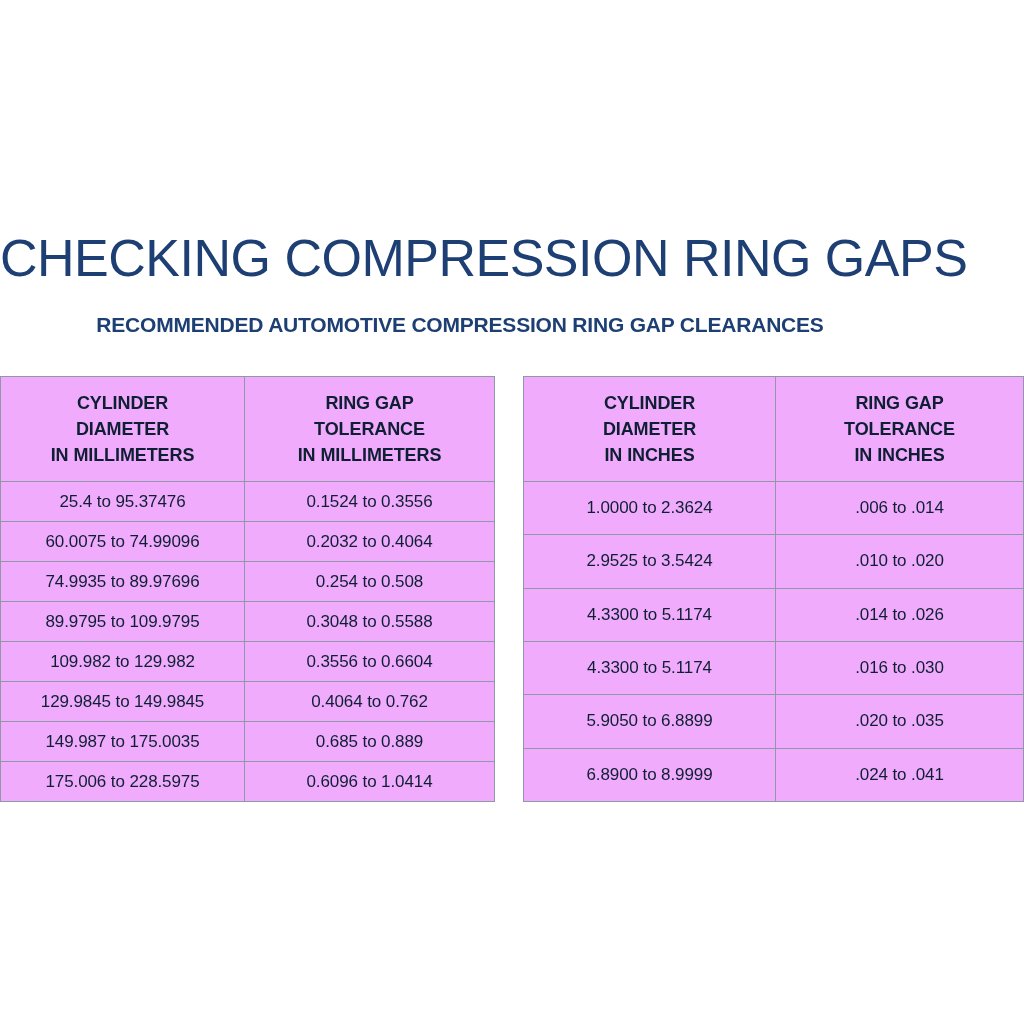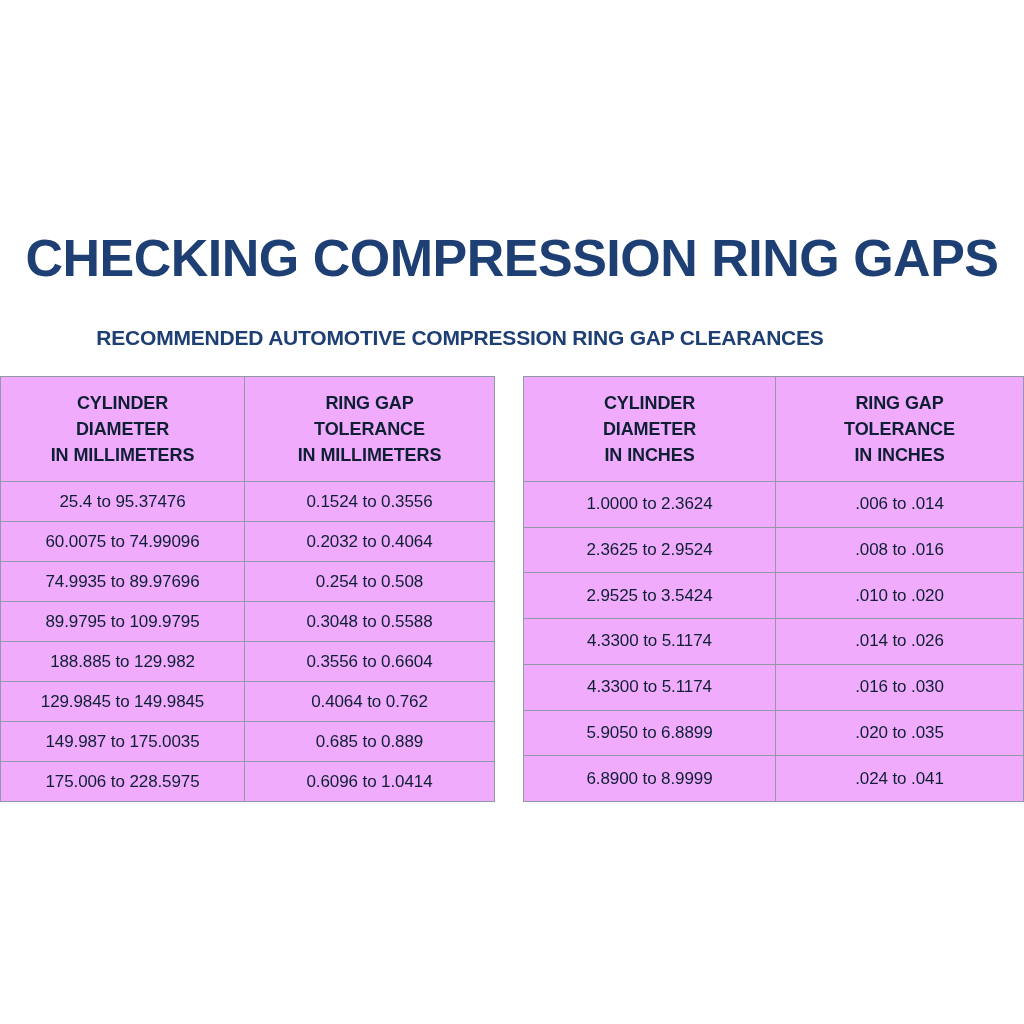--- a/index.html
+++ b/index.html
@@ -18,30 +18,29 @@
     position: relative;
     width: 1024px;
     height: 1024px;
     box-sizing: border-box;
   }
   .title {
     position: absolute;
     top: 196px;
     left: 0;
     width: 1024px;
-    text-align: center;
     font-size: 52px;
-    font-weight: bold;
+    font-weight: normal;
     letter-spacing: -0.5px;
     color: #1d3f73;
     line-height: 1.05;
   }
   .subtitle {
     position: absolute;
-    top: 309px;
+    top: 296px;
     left: 0;
     width: 920px;
     text-align: center;
     font-size: 21px;
     font-weight: bold;
     color: #1d3f73;
     letter-spacing: -0.2px;
   }
   .tables {
     position: absolute;
@@ -123,21 +122,21 @@
         </tr>
         <tr>
           <td>74.9935 to 89.97696</td>
           <td>0.254 to 0.508</td>
         </tr>
         <tr>
           <td>89.9795 to 109.9795</td>
           <td>0.3048 to 0.5588</td>
         </tr>
         <tr>
-          <td>188.885 to 129.982</td>
+          <td>109.982 to 129.982</td>
           <td>0.3556 to 0.6604</td>
         </tr>
         <tr>
           <td>129.9845 to 149.9845</td>
           <td>0.4064 to 0.762</td>
         </tr>
         <tr>
           <td>149.987 to 175.0035</td>
           <td>0.685 to 0.889</td>
         </tr>
@@ -166,24 +165,20 @@
             <span class="hdr-line">IN INCHES</span>
           </th>
         </tr>
       </thead>
       <tbody>
         <tr>
           <td>1.0000 to 2.3624</td>
           <td>.006 to .014</td>
         </tr>
         <tr>
-          <td>2.3625 to 2.9524</td>
-          <td>.008 to .016</td>
-        </tr>
-        <tr>
           <td>2.9525 to 3.5424</td>
           <td>.010 to .020</td>
         </tr>
         <tr>
           <td>4.3300 to 5.1174</td>
           <td>.014 to .026</td>
         </tr>
         <tr>
           <td>4.3300 to 5.1174</td>
           <td>.016 to .030</td>

